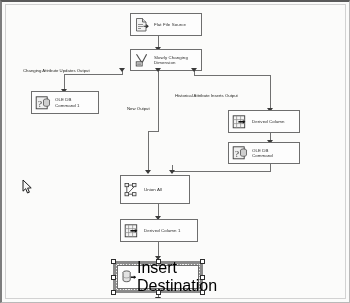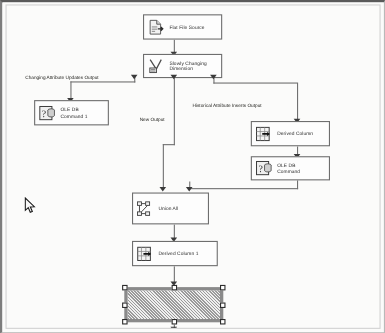--- a/index.html
+++ b/index.html
@@ -241,20 +241,32 @@
           <path d="M4.6 1.8v12M8.6 1.8v12M1.2 5.6h11.5M1.2 9.6h11.5" stroke="#8a8a8a" stroke-width="0.7"></path>
           <path d="M6.4 7.8h5.6" stroke="#111" stroke-width="1.6"></path>
           <path d="M10.8 5.9l2.6 1.9-2.6 1.9z" fill="#111"></path>
         </svg>
       </span>
       <span class="lbl">Derived Column 1</span>
     </div>
 
     <div class="selwrap" style="left:107px;top:256px;width:90px;height:32px;">
       <div class="selborder"></div>
+      <div class="selinner">
+        <span class="ico">
+          <svg viewBox="0 0 16 16">
+            <ellipse cx="5.6" cy="3.6" rx="3.6" ry="1.7" fill="#e3e3e3" stroke="#3b3b3b" stroke-width="0.8"></ellipse>
+            <path d="M2 3.6v7.4c0 .95 1.6 1.7 3.6 1.7s3.6-.75 3.6-1.7V3.6" fill="#e3e3e3" stroke="#3b3b3b" stroke-width="0.8"></path>
+            <path d="M2 7.2c0 .95 1.6 1.7 3.6 1.7s3.6-.75 3.6-1.7" fill="none" stroke="#8d8d8d" stroke-width="0.7"></path>
+            <path d="M9.8 8.2h4.6" stroke="#111" stroke-width="1.5"></path>
+            <path d="M12.8 6.4l2.3 1.8-2.3 1.8z" fill="#111"></path>
+          </svg>
+        </span>
+        <span class="lbl">Insert Destination</span>
+      </div>
 
       <div class="handle" style="left:-2px;top:-2px;"></div>
       <div class="handle" style="left:42.5px;top:-2px;"></div>
       <div class="handle" style="left:87px;top:-2px;"></div>
       <div class="handle" style="left:-2px;top:13.5px;"></div>
       <div class="handle" style="left:87px;top:13.5px;"></div>
       <div class="handle" style="left:-2px;top:29px;"></div>
       <div class="handle" style="left:42.5px;top:29px;"></div>
       <div class="handle" style="left:87px;top:29px;"></div>
     </div>

